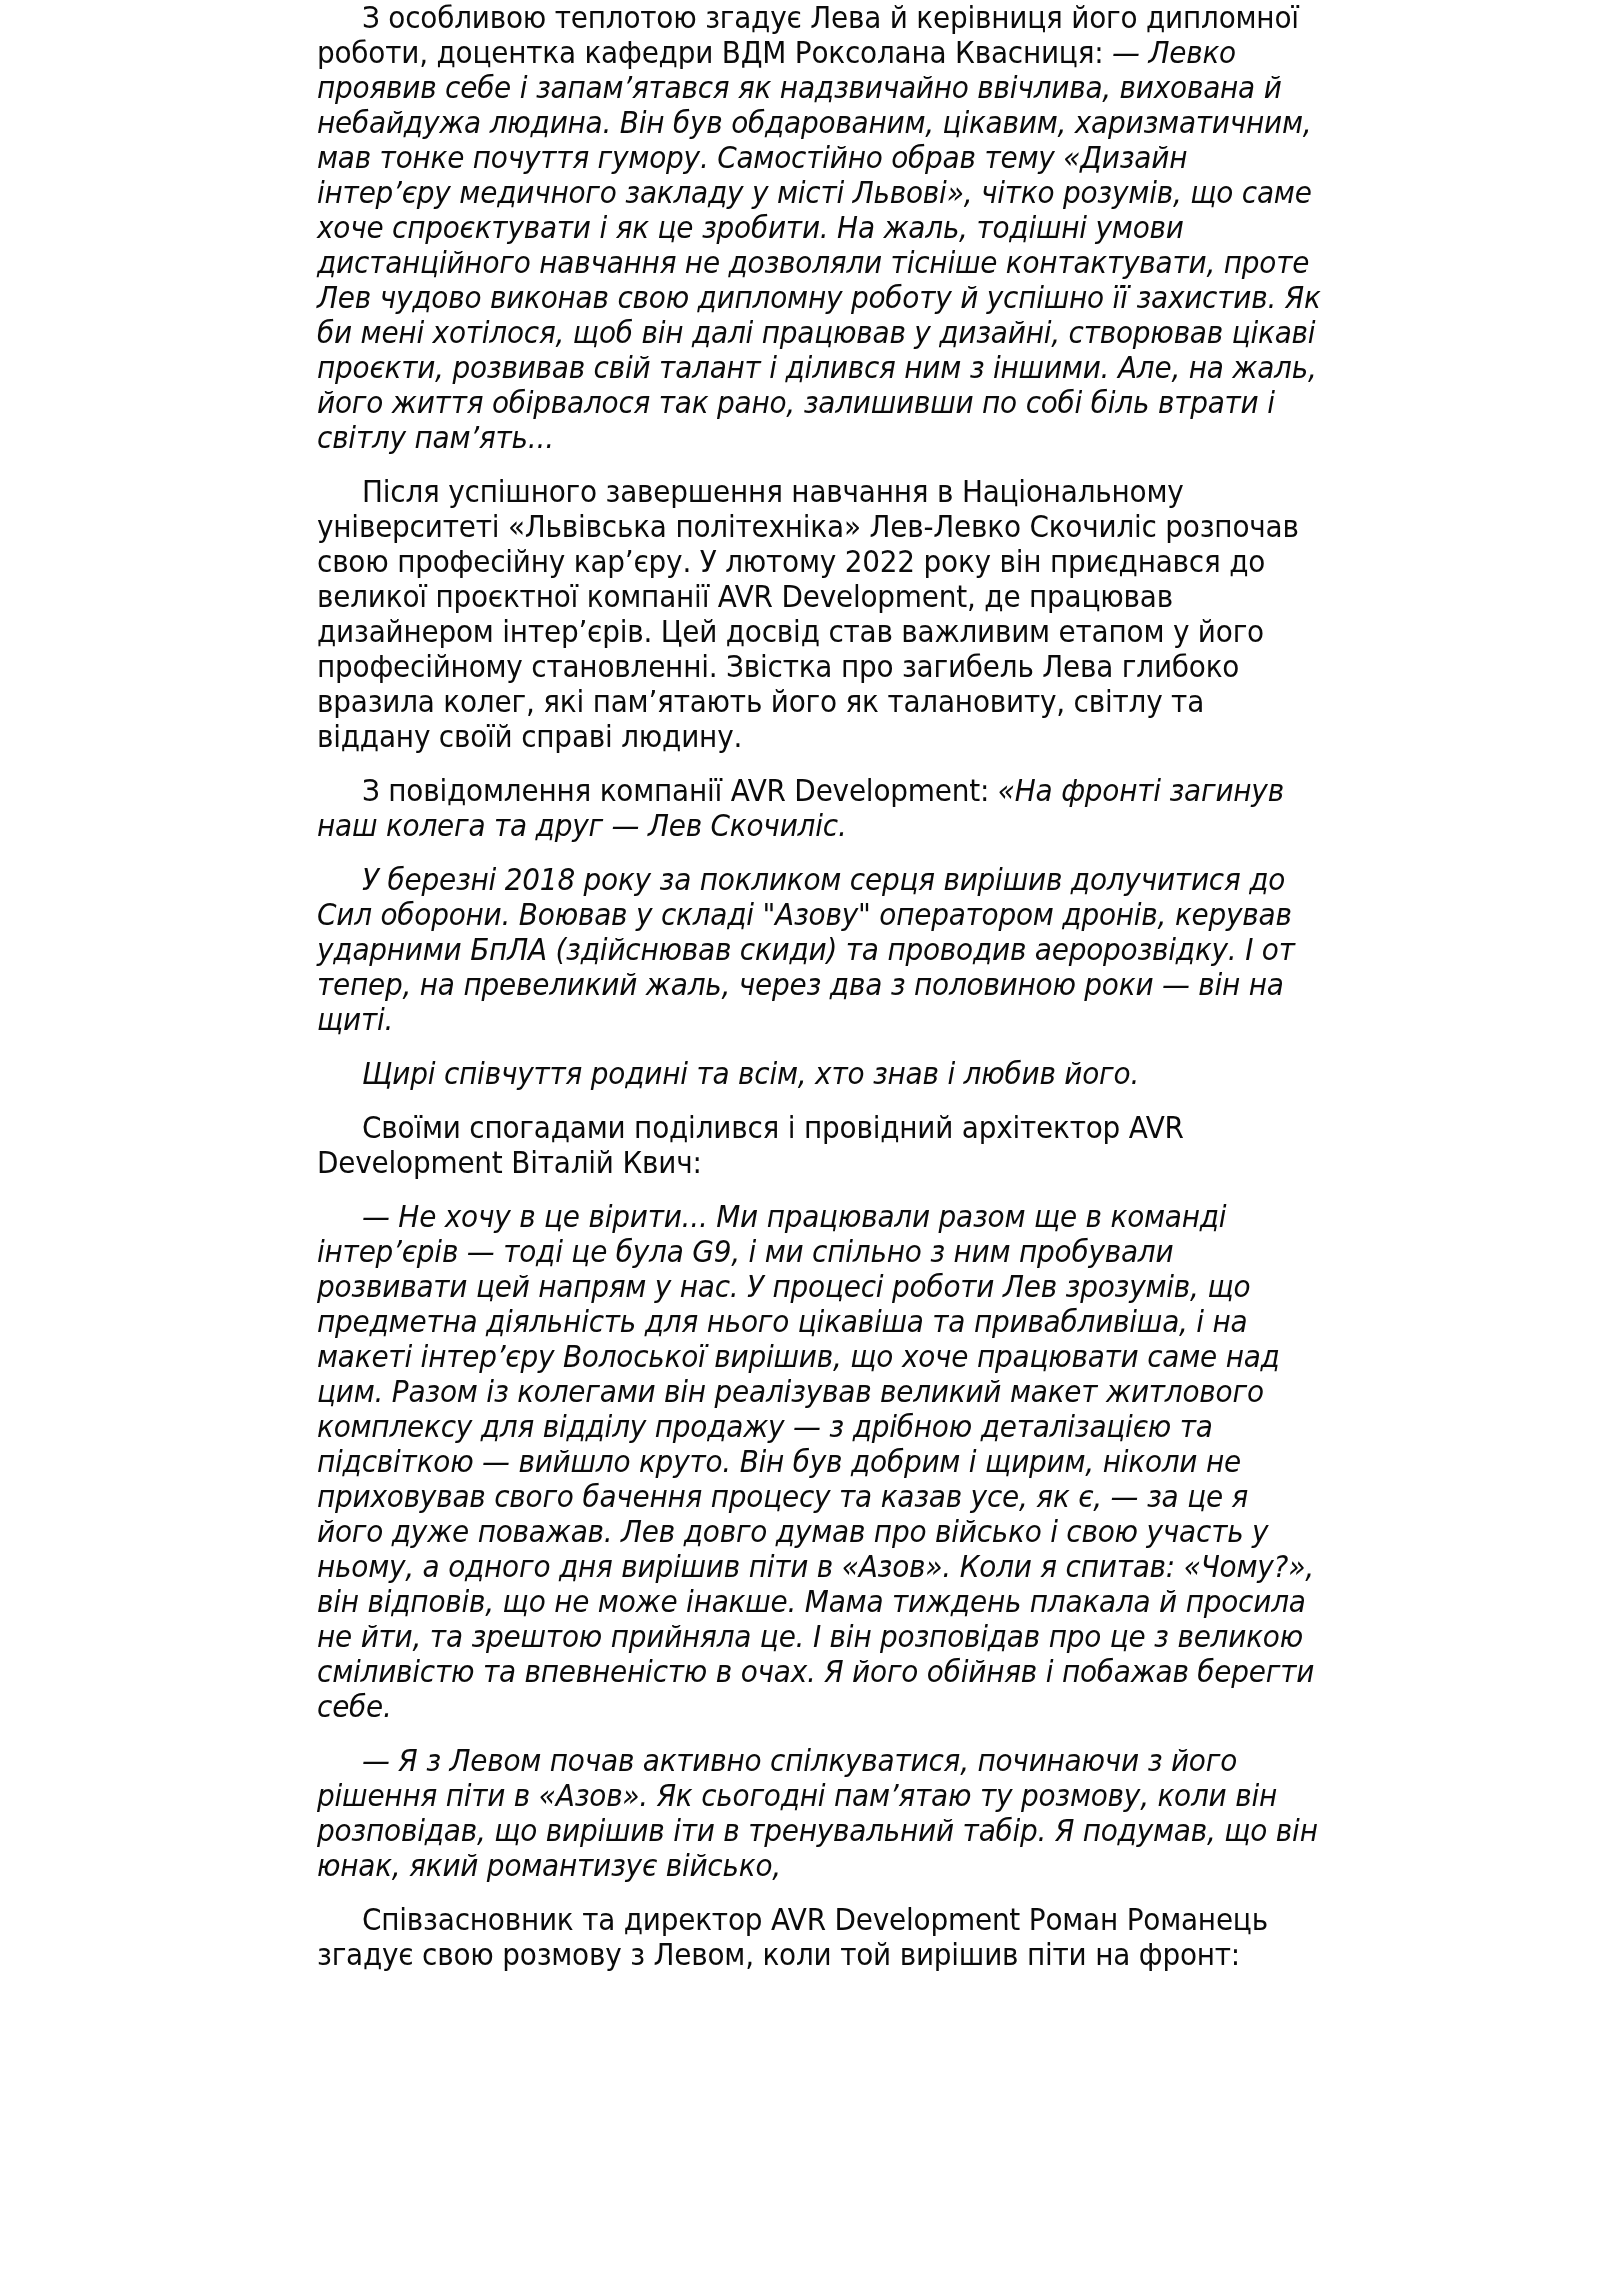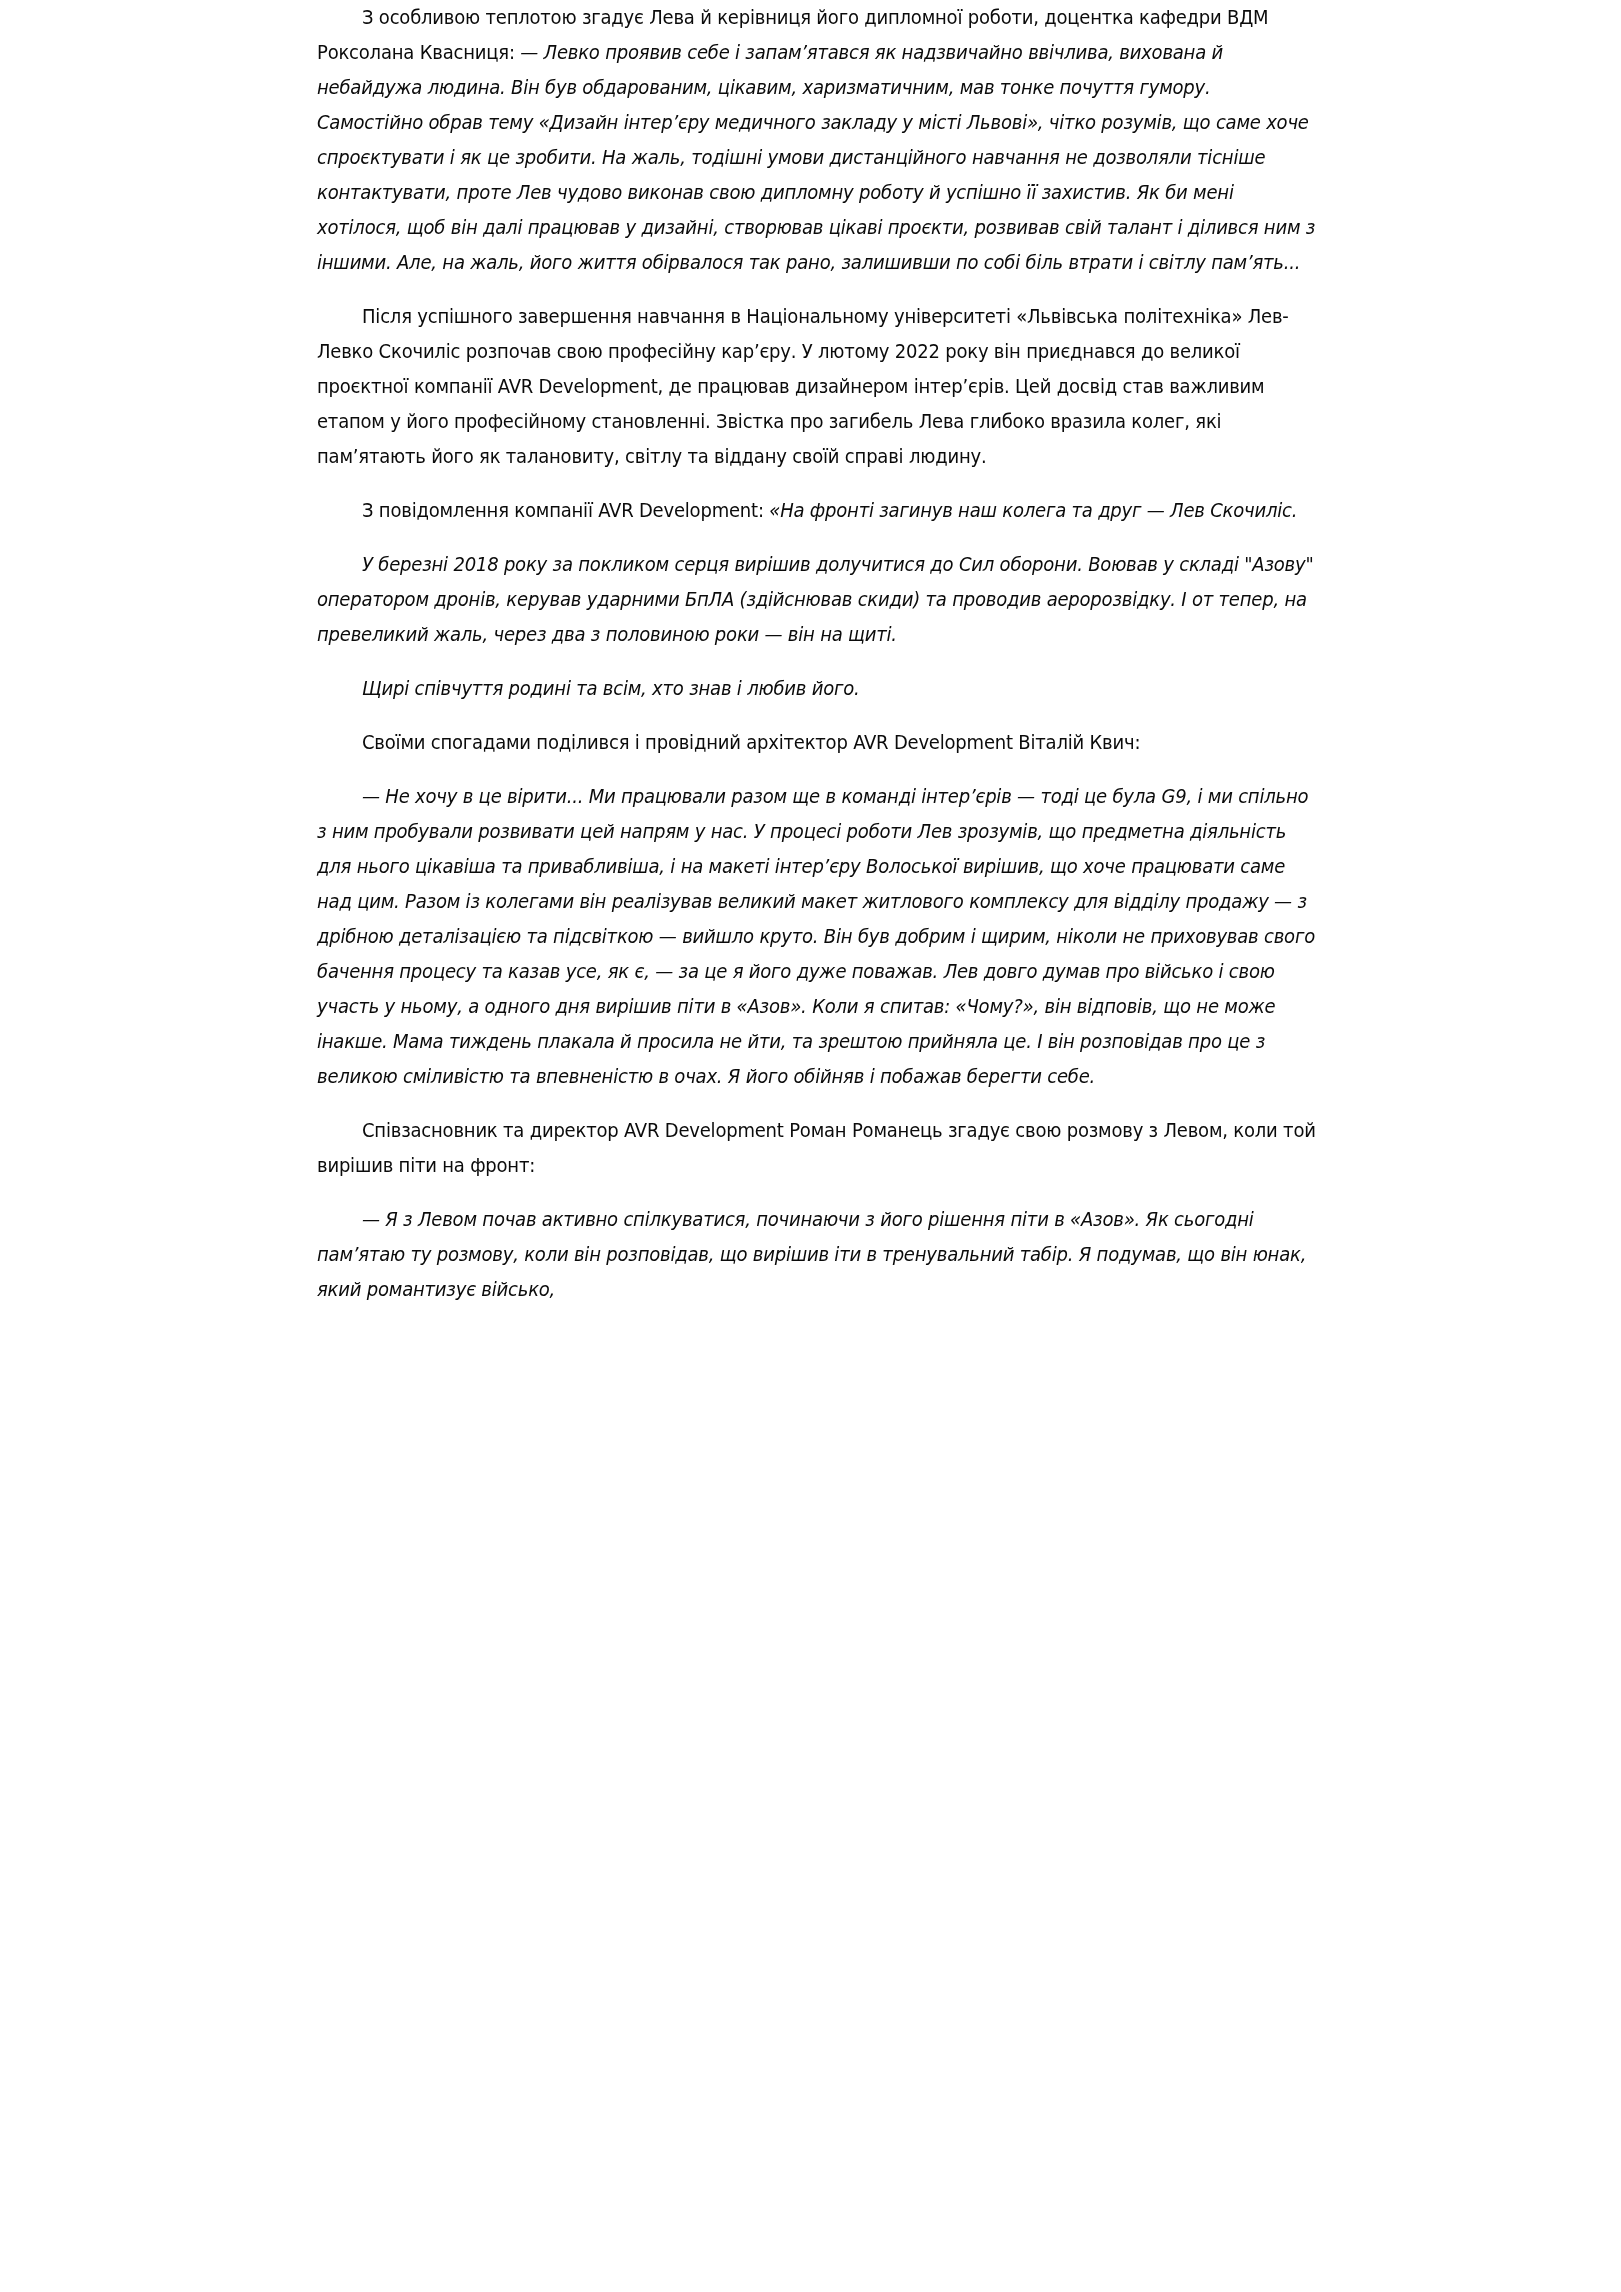--- a/index.html
+++ b/index.html
@@ -22,21 +22,21 @@
   }
   .text-column {
     position: absolute;
     left: 317px;
     top: 0px;
     width: 1004px;
   }
   p.para {
     margin: 0 0 0 0;
     padding: 0;
-    font-size: 20px;
+    font-size: 31px;
     line-height: 35px;
     letter-spacing: -0.2px;
     text-indent: 45px;
     word-spacing: 0px;
     text-align: left;
     font-weight: 400;
     font-stretch: condensed;
     white-space: normal;
   }
   p.para.italic {
@@ -65,19 +65,19 @@
     <p class="para italic gap-1">У березні 2018 року за покликом серця вирішив долучитися до Сил оборони. Воював у складі "Азову" оператором дронів, керував ударними БпЛА (здійснював скиди) та проводив аеророзвідку. І от тепер, на превеликий жаль, через два з половиною роки — він на щиті.</p>
 
     <p class="para italic gap-1">Щирі співчуття родині та всім, хто знав і любив його.</p>
 
 
     <p class="para upright gap-1">Своїми спогадами поділився і провідний архітектор AVR Development Віталій Квич:</p>
 
     <p class="para italic gap-1">— Не хочу в це вірити... Ми працювали разом ще в команді інтер’єрів — тоді це була G9, і ми спільно з ним пробували розвивати цей напрям у нас. У процесі роботи Лев зрозумів, що предметна діяльність для нього цікавіша та привабливіша, і на макеті інтер’єру Волоської вирішив, що хоче працювати саме над цим. Разом із колегами він реалізував великий макет житлового комплексу для відділу продажу — з дрібною деталізацією та підсвіткою — вийшло круто. Він був добрим і щирим, ніколи не приховував свого бачення процесу та казав усе, як є, — за це я його дуже поважав. Лев довго думав про військо і свою участь у ньому, а одного дня вирішив піти в «Азов». Коли я спитав: «Чому?», він відповів, що не може інакше. Мама тиждень плакала й просила не йти, та зрештою прийняла це. І він розповідав про це з великою сміливістю та впевненістю в очах. Я його обійняв і побажав берегти себе.</p>
 
 
+    <p class="para italic gap-1">— Я з Левом почав активно спілкуватися, починаючи з його рішення піти в «Азов». Як сьогодні пам’ятаю ту розмову, коли він розповідав, що вирішив іти в тренувальний табір. Я подумав, що він юнак, який романтизує військо,</p>
+
     <p class="para upright gap-1">Співзасновник та директор AVR Development Роман Романець згадує свою розмову з Левом, коли той вирішив піти на фронт:</p>
-
-    <p class="para italic gap-1">— Я з Левом почав активно спілкуватися, починаючи з його рішення піти в «Азов». Як сьогодні пам’ятаю ту розмову, коли він розповідав, що вирішив іти в тренувальний табір. Я подумав, що він юнак, який романтизує військо,</p>
 
   </div>
 </div>
 
 
 </body></html>

